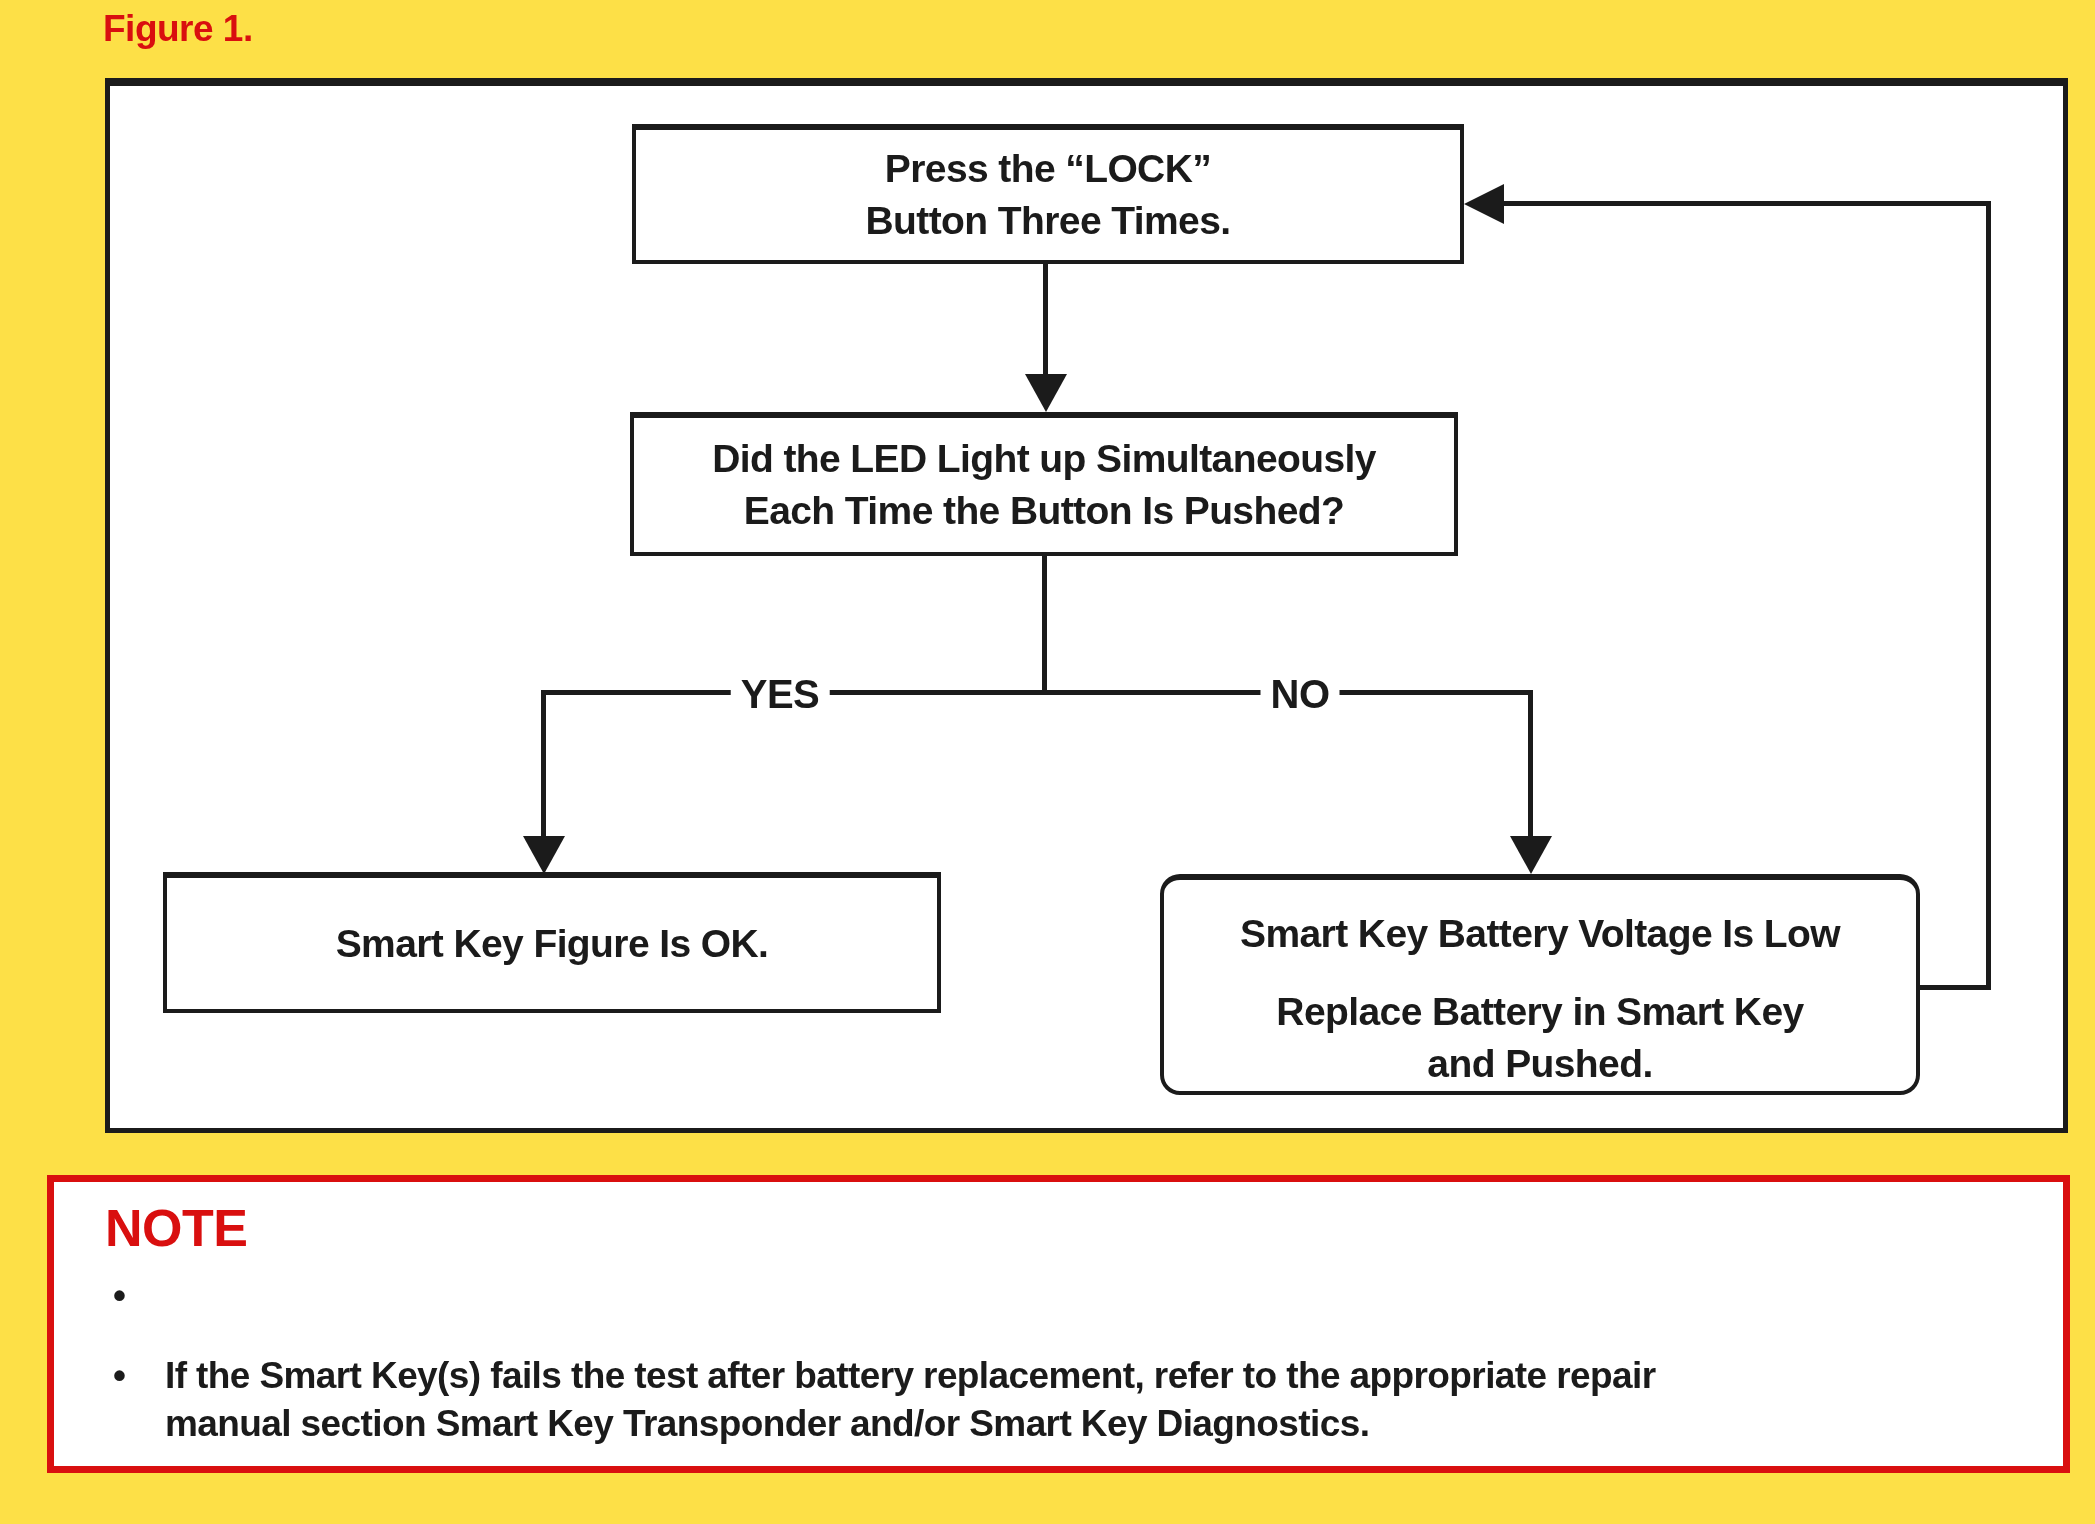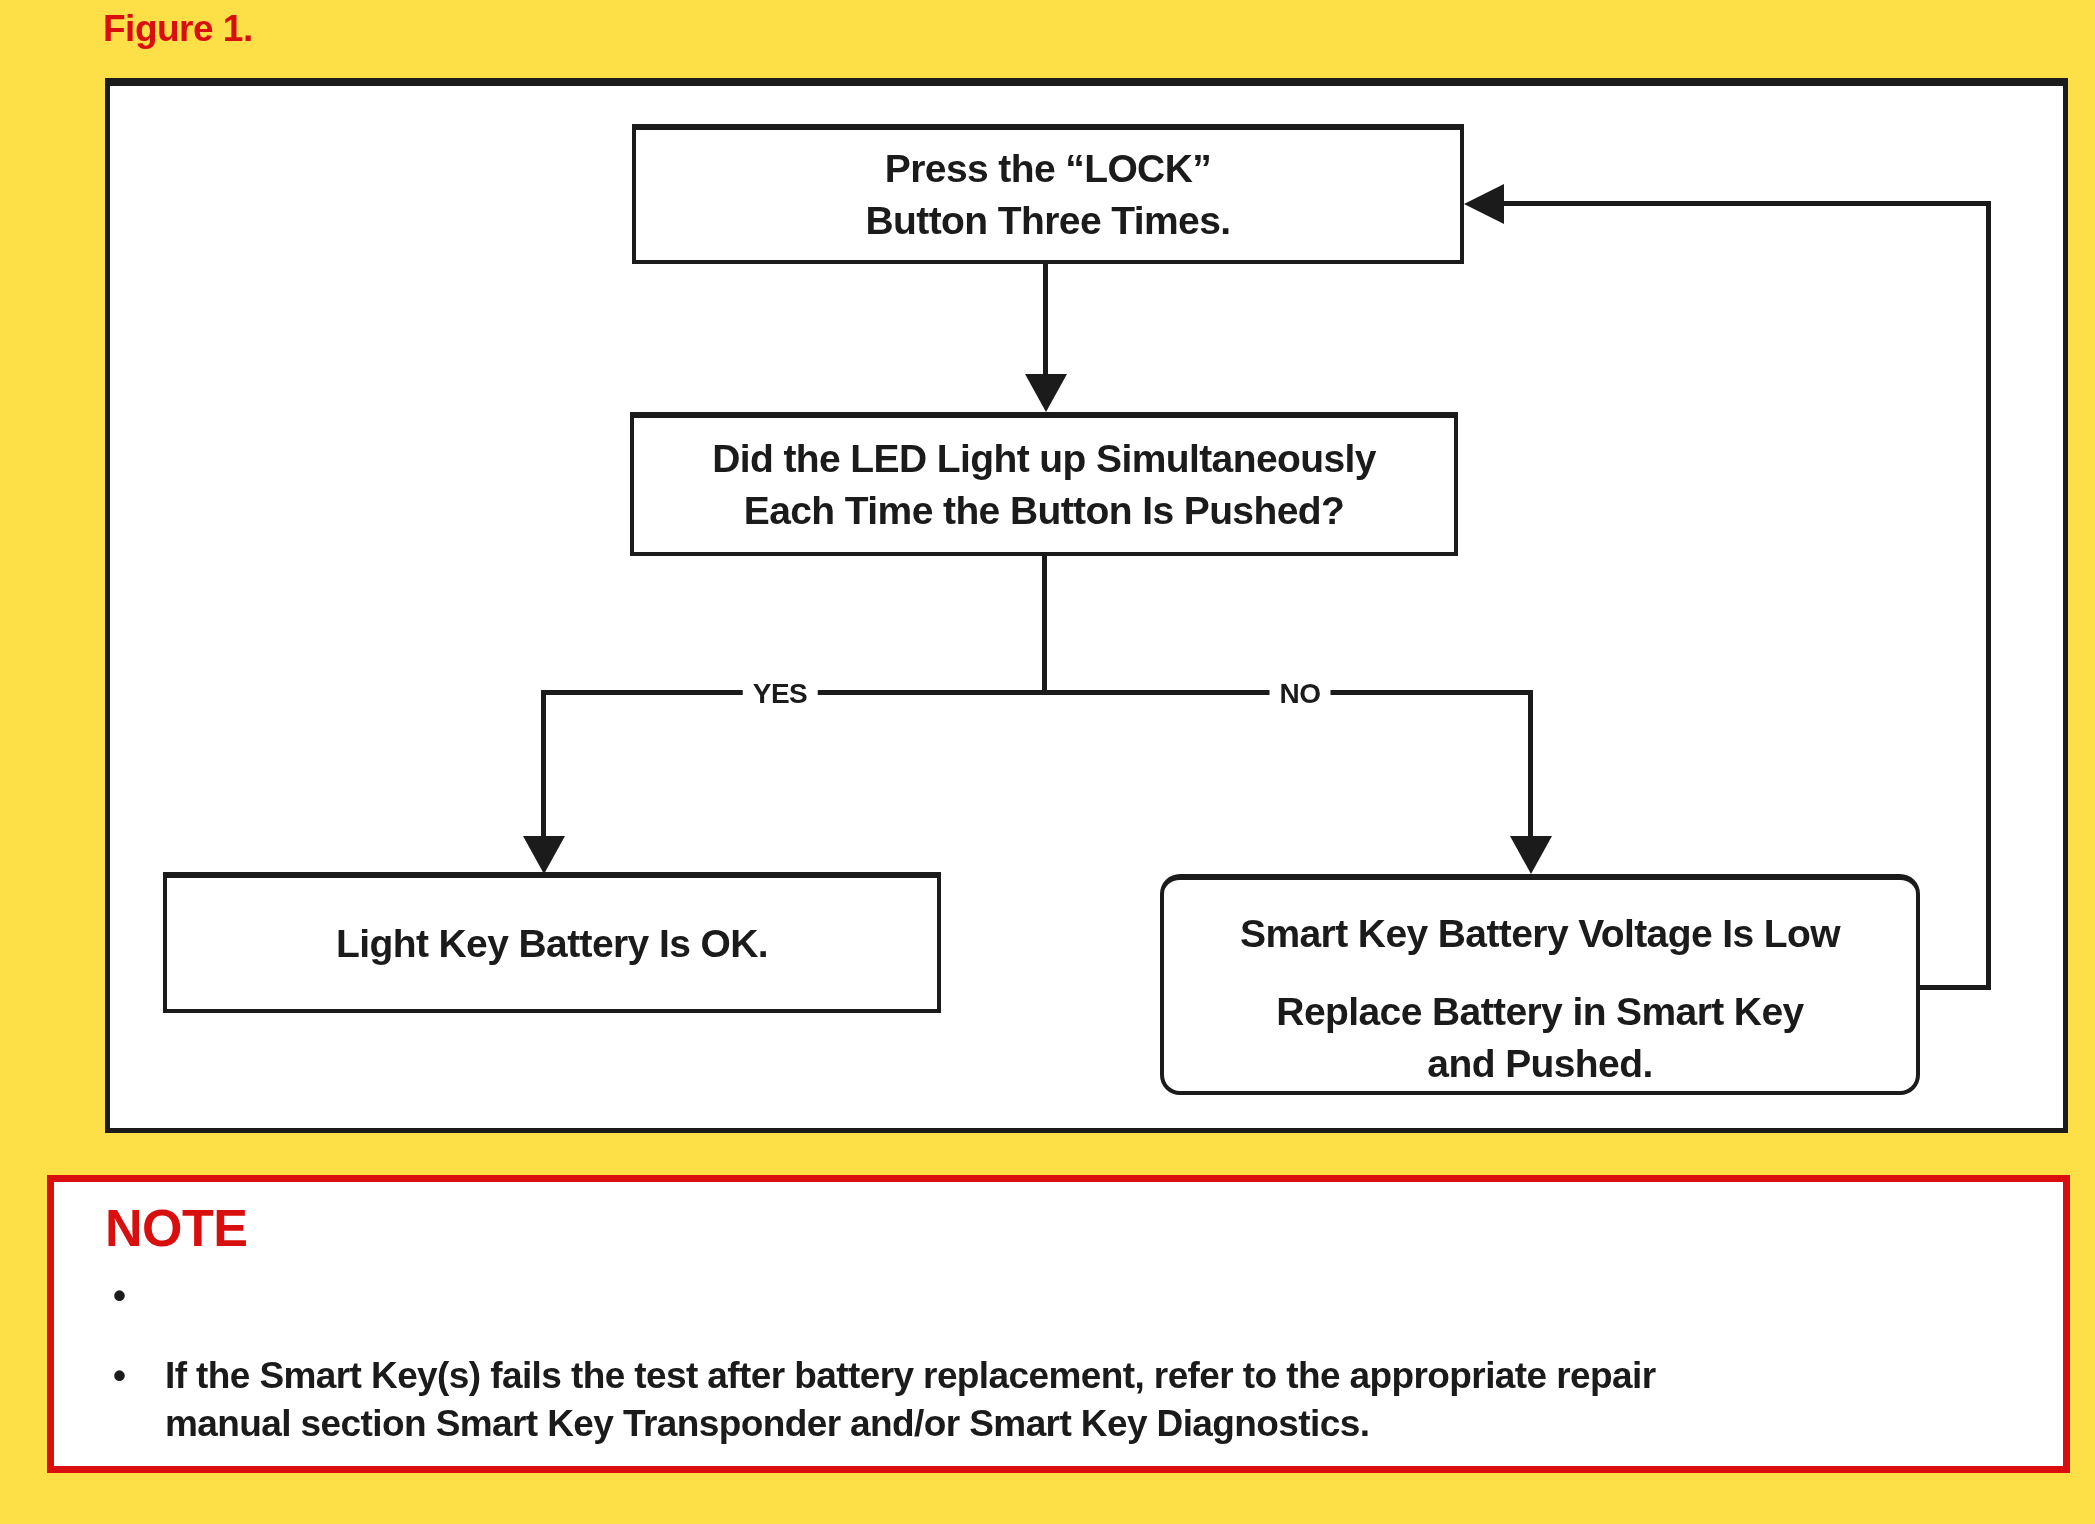--- a/index.html
+++ b/index.html
@@ -70,21 +70,21 @@
     left: 1464px; top: 184px;
     border-top: 20px solid transparent;
     border-bottom: 20px solid transparent;
     border-right: 40px solid #1b1b1b;
   }
   .edge-label {
     position: absolute;
     transform: translate(-50%, -50%);
     background: #ffffff;
     padding: 0 10px;
-    font-size: 28px; font-weight: 700;
+    font-size: 40px; font-weight: 700;
     letter-spacing: -0.5px;
   }
   .edge-label-yes { left: 780px;  top: 694px; }
   .edge-label-no  { left: 1300px; top: 694px; }
   .note-box {
     position: absolute;
     left: 47px; top: 1175px;
     width: 2023px; height: 298px;
     box-sizing: border-box;
     border: 7px solid #d90f0f;
@@ -150,21 +150,21 @@
     <div>Press the “LOCK”</div>
     <div>Button Three Times.</div>
   </div>
 
   <div class="node node-led-question">
     <div>Did the LED Light up Simultaneously</div>
     <div>Each Time the Button Is Pushed?</div>
   </div>
 
   <div class="node node-battery-ok">
-    <div>Light Key Battery Is OK.</div>
+    <div>Smart Key Figure Is OK.</div>
   </div>
 
   <div class="node node-battery-low">
     <div>Smart Key Battery Voltage Is Low</div>
     <div class="para-gap">Replace Battery in Smart Key</div>
     <div>and Pushed.</div>
   </div>
 
   <div class="note-box"></div>
   <div class="note-title">NOTE</div>

